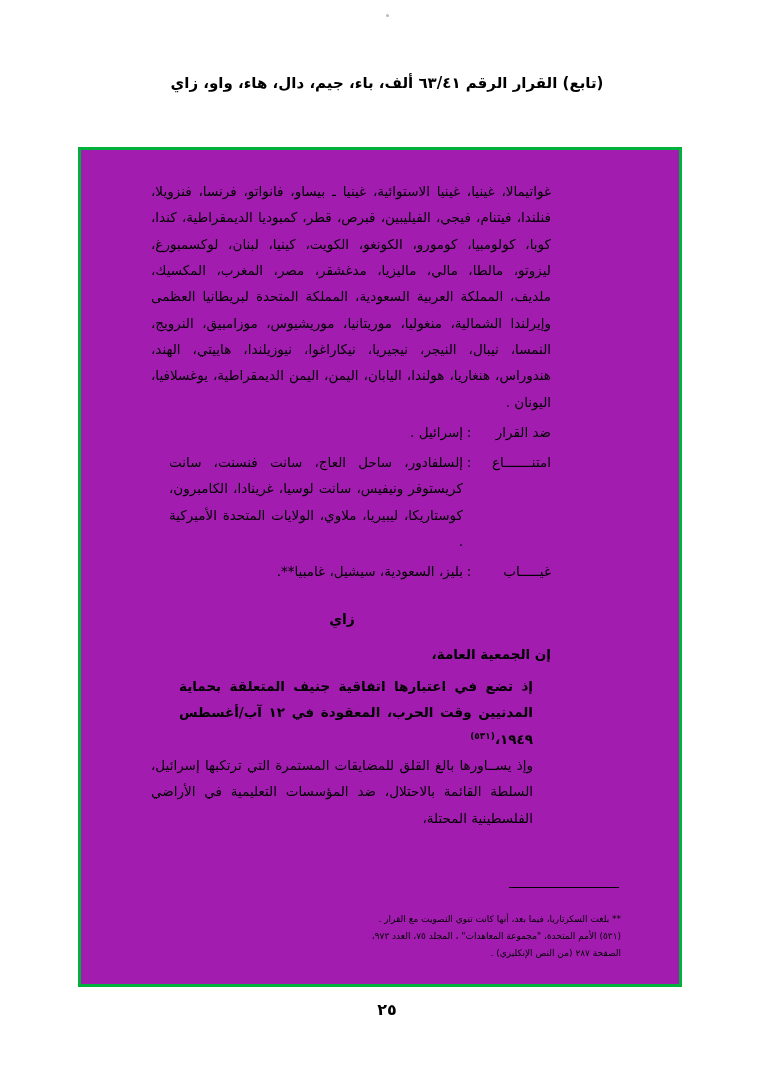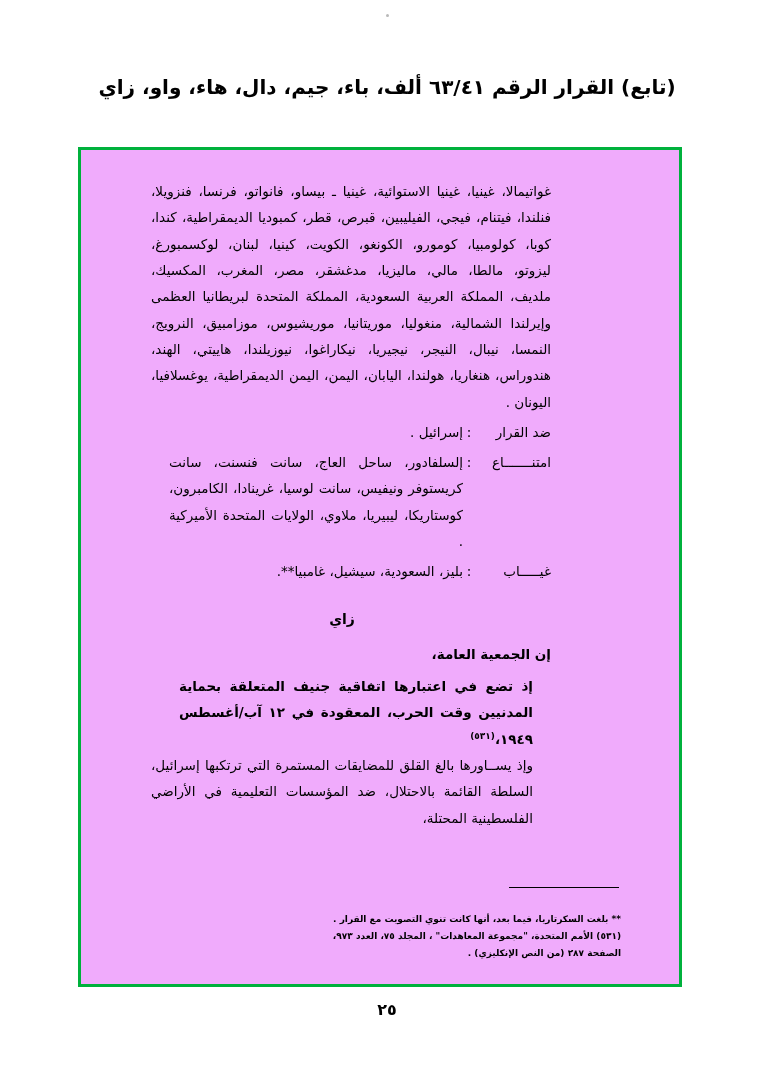--- a/index.html
+++ b/index.html
@@ -31,42 +31,42 @@
     border-radius: 50%;
   }
   .header {
     position: absolute;
     top: 72px;
     right: 0;
     left: 0;
     text-align: center;
   }
   .header-title {
-    font-size: 20px;
+    font-size: 15px;
     font-weight: bold;
     letter-spacing: 0px;
     line-height: 1.5;
     direction: rtl;
   }
   .header-source {
     margin-top: 6px;
     font-size: 10.5px;
     font-weight: bold;
     direction: rtl;
     line-height: 1.5;
   }
   .frame {
     position: absolute;
     top: 147px;
     left: 78px;
     width: 604px;
     height: 840px;
     border: 3px solid #00b13c;
     box-sizing: border-box;
-    background: #f0abfc;
+    background: #a21caf;
   }
   .content {
     position: absolute;
     top: 28px;
     right: 128px;
     left: 70px;
     direction: rtl;
     text-align: justify;
   }
   .para {
@@ -139,21 +139,21 @@
     width: 110px;
     border-top: 1px solid #000000;
   }
   .footnotes {
     position: absolute;
     bottom: 22px;
     right: 58px;
     left: 60px;
     direction: rtl;
     font-size: 9px;
-    font-weight: bold;
+    font-weight: normal;
     line-height: 1.9;
     text-align: right;
   }
   .footnote-line {
     margin: 0;
   }
   .page-number {
     position: absolute;
     top: 1000px;
     left: 0;

